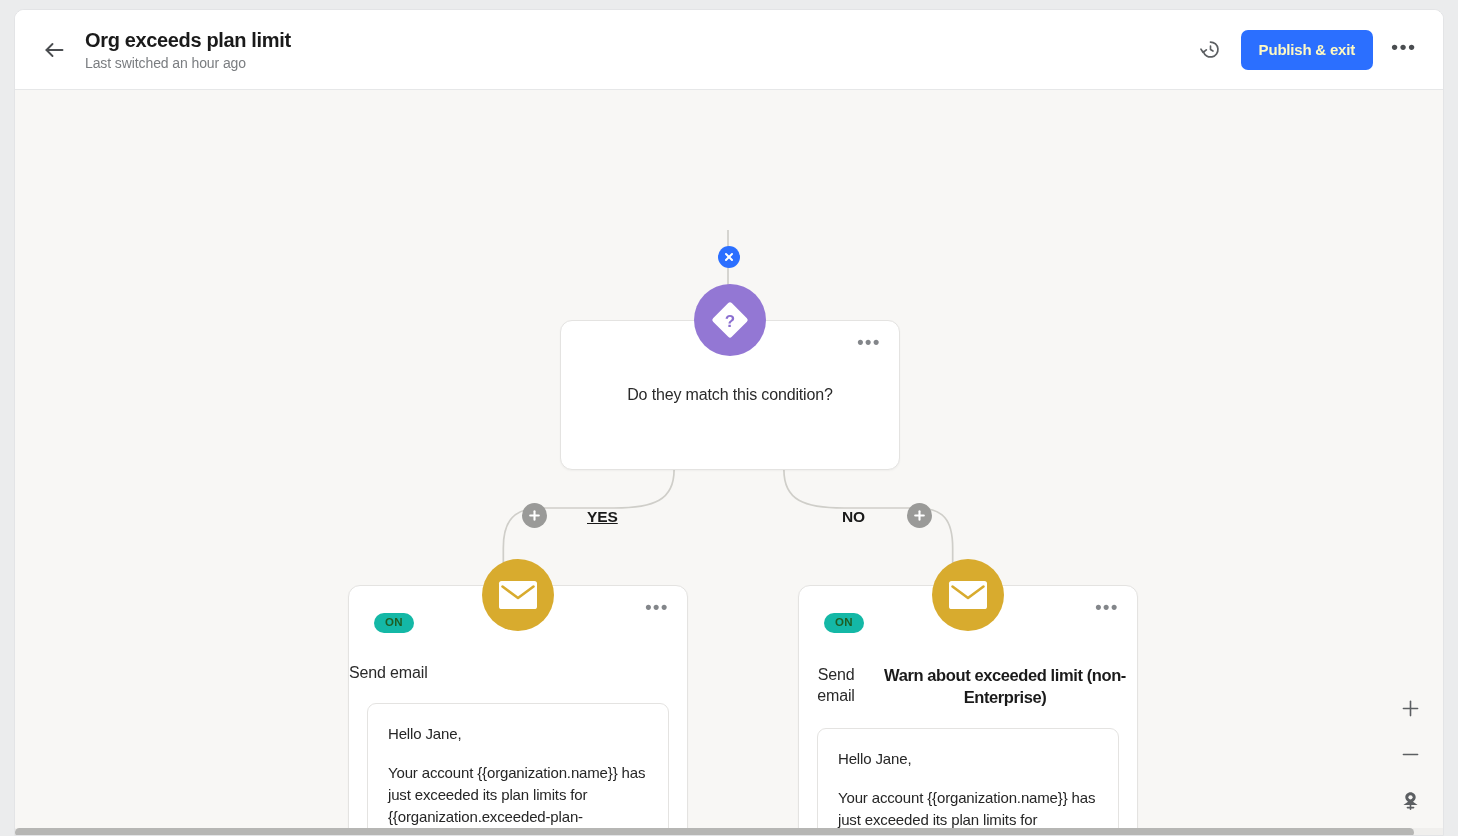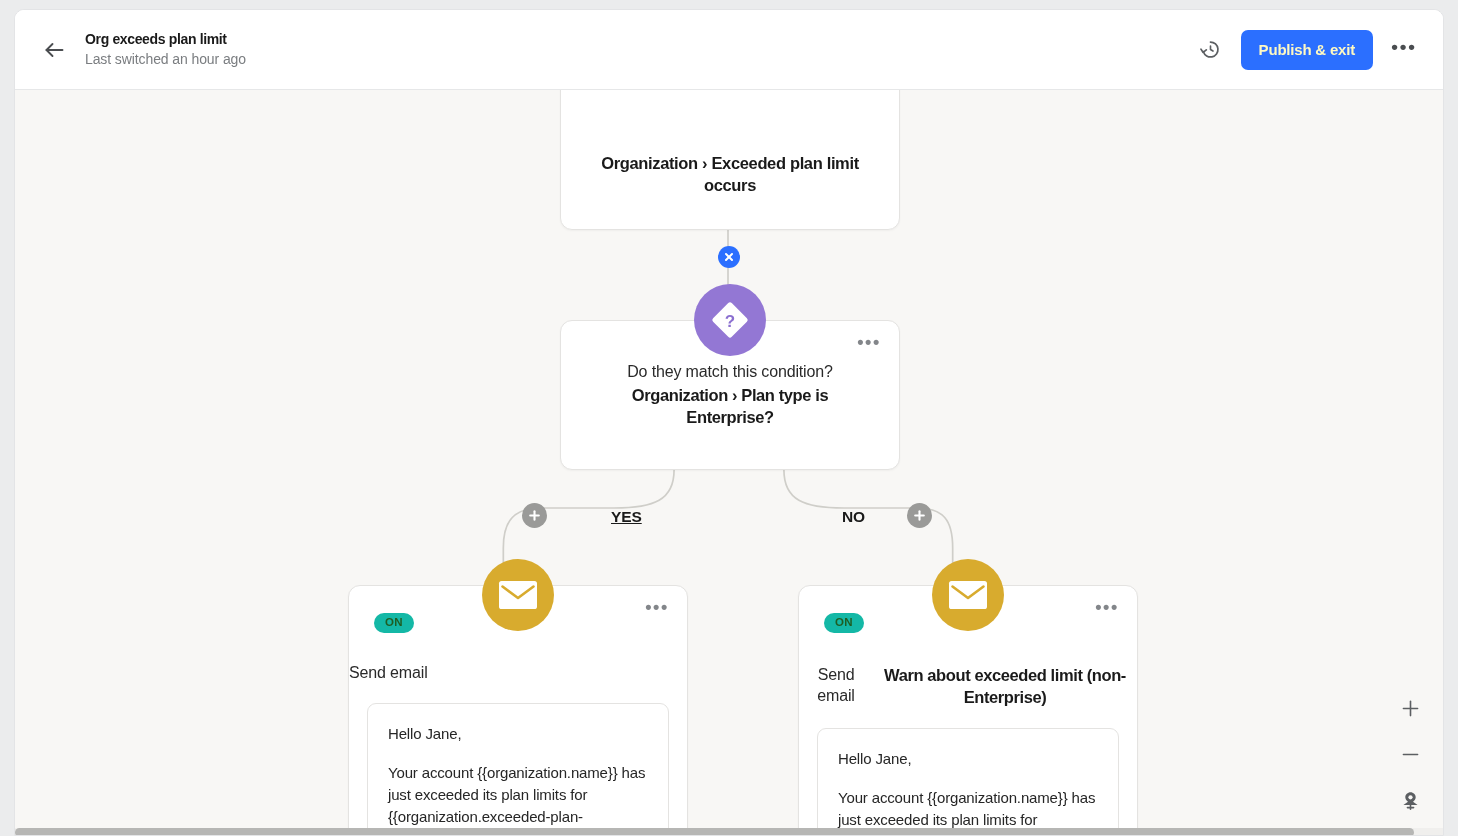--- a/index.html
+++ b/index.html
@@ -40,21 +40,21 @@
     width: 34px; height: 34px;
     display: flex; align-items: center; justify-content: center;
     cursor: pointer;
     border-radius: 6px;
     flex: 0 0 auto;
     margin-left: 4px;
   }
 
   .title-block { margin-left: 14px; flex: 0 0 auto; }
   .wf-title {
-    font-size: 14px;
+    font-size: 20px;
     font-weight: 700;
     color: #1a1a1a;
     letter-spacing: -0.35px;
     line-height: 1.2;
   }
   .wf-sub {
     font-size: 14px;
     color: #7a7d80;
     margin-top: 3px;
     line-height: 1.2;
@@ -385,47 +385,43 @@
 
     <svg class="wires" viewBox="0 0 1430 747" preserveAspectRatio="none">
 
       <line x1="714" y1="140" x2="714" y2="230" stroke="#cfcec9" stroke-width="1.7"></line>
 
       <path d="M 660 380 C 660 410, 640 418, 600 418 L 528 418 C 500 418, 489 430, 489 458 L 489 495" fill="none" stroke="#cfcec9" stroke-width="1.7"></path>
 
       <path d="M 770 380 C 770 410, 790 418, 830 418 L 902 418 C 930 418, 939 430, 939 458 L 939 495" fill="none" stroke="#cfcec9" stroke-width="1.7"></path>
     </svg>
 
-    <div class="node" id="trigger-node">
-      <div class="trigger-title">Organization › Exceeded plan limit occurs</div>
-    </div>
 
     <div class="blue-x" style="left:703px; top:156px;">
       <svg width="12" height="12" viewBox="0 0 12 12" aria-hidden="true">
         <g stroke="#ffffff" stroke-width="2" stroke-linecap="round">
           <line x1="3" y1="3" x2="9" y2="9"></line>
           <line x1="9" y1="3" x2="3" y2="9"></line>
         </g>
       </svg>
     </div>
 
     <div class="node" id="condition-node">
       <div class="node-menu">•••</div>
       <div class="node-sub">Do they match this condition?</div>
-      <div class="node-name">Organization › Plan type is Enterprise?</div>
     </div>
 
     <div class="node-icon icon-condition" style="left:679px; top:194px;">
       <svg width="46" height="46" viewBox="0 0 46 46" aria-hidden="true">
         <rect x="23" y="4.3" width="26.4" height="26.4" rx="2.5" fill="#ffffff" transform="rotate(45 23 4.3)"></rect>
         <text x="23" y="29.5" text-anchor="middle" font-family="Liberation Sans, sans-serif" font-size="17" font-weight="700" fill="#8b6fd0">?</text>
       </svg>
     </div>
 
-    <div class="branch-label" style="left:596px; top:418px;text-decoration:underline;">YES</div>
+    <div class="branch-label" style="left:572px; top:418px;text-decoration:underline;">YES</div>
     <div class="plus-node" style="left:507px; top:413px;">
       <svg width="13" height="13" viewBox="0 0 13 13" aria-hidden="true">
         <g stroke="#ffffff" stroke-width="2.1" stroke-linecap="round">
           <line x1="6.5" y1="2.2" x2="6.5" y2="10.8"></line>
           <line x1="2.2" y1="6.5" x2="10.8" y2="6.5"></line>
         </g>
       </svg>
     </div>
 
     <div class="branch-label" style="left:827px; top:418px;">NO</div>

